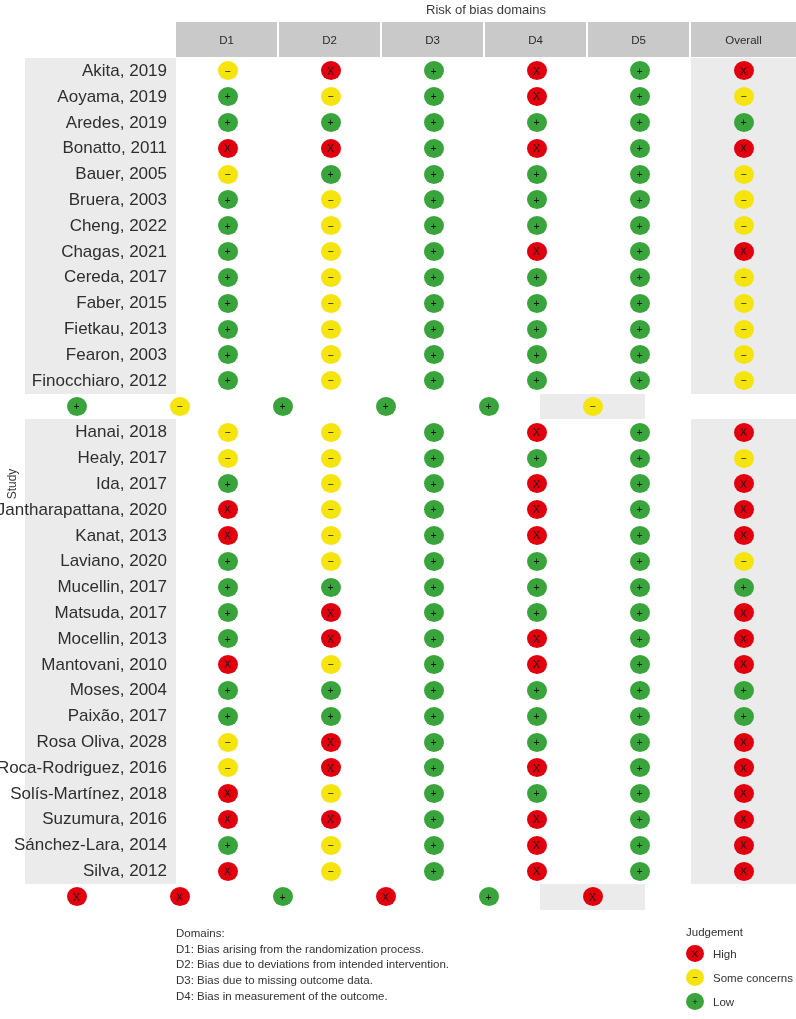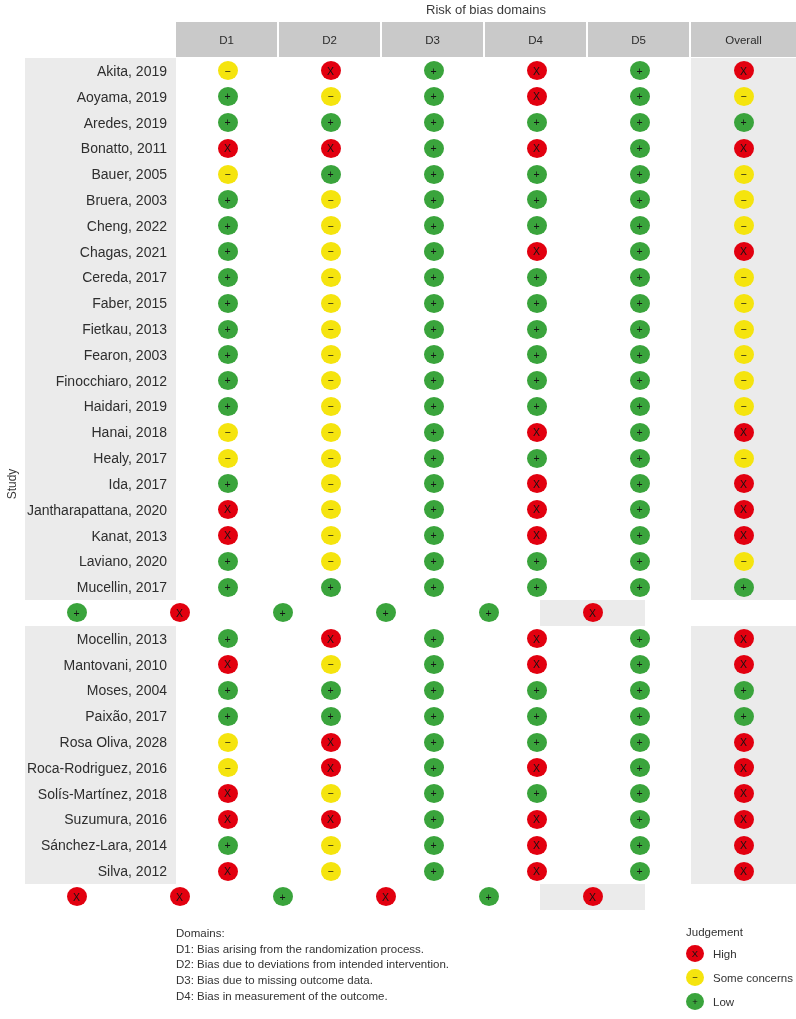--- a/index.html
+++ b/index.html
@@ -30,21 +30,21 @@
   }
   .rows {
     position:absolute; top:58px; left:0; width:796px; height:852px;
     display:flex; flex-direction:column;
   }
   .row { flex:1; display:flex; }
   .spacer { width:25px; }
   .name {
     width:151px; background:#ebebeb; box-sizing:border-box;
     display:flex; align-items:center; justify-content:flex-end;
-    padding-right:9px; font-size:14px; color:#2e2e2e; white-space:nowrap;
+    padding-right:9px; font-size:17px; color:#2e2e2e; white-space:nowrap;
   }
   .cell { display:flex; align-items:center; justify-content:center; }
   .cell.overall { background:#ebebeb; }
   .circ {
     width:20px; height:19px; border-radius:50%;
     display:flex; align-items:center; justify-content:center;
     font-size:10.5px; color:#141414; line-height:1;
   }
   .footnote {
     position:absolute; left:176px; top:926px;
@@ -352,21 +352,20 @@
         </div>
         <div class="cell" style="width: 103px;">
           <div class="circ" style="background: rgb(58, 164, 60);">+</div>
         </div>
         <div class="cell overall" style="width: 105px;">
           <div class="circ" style="background: rgb(245, 228, 14);">−</div>
         </div>
       </div>
       <div class="row">
         <div class="spacer"></div>
-        <div class="name">Haidari, 2019</div>
         <div class="cell" style="width: 103px;">
           <div class="circ" style="background: rgb(58, 164, 60);">+</div>
         </div>
         <div class="cell" style="width: 103px;">
           <div class="circ" style="background: rgb(245, 228, 14);">−</div>
         </div>
         <div class="cell" style="width: 103px;">
           <div class="circ" style="background: rgb(58, 164, 60);">+</div>
         </div>
         <div class="cell" style="width: 103px;">
@@ -528,20 +527,21 @@
         </div>
         <div class="cell" style="width: 103px;">
           <div class="circ" style="background: rgb(58, 164, 60);">+</div>
         </div>
         <div class="cell overall" style="width: 105px;">
           <div class="circ" style="background: rgb(58, 164, 60);">+</div>
         </div>
       </div>
       <div class="row">
         <div class="spacer"></div>
+        <div class="name">Matsuda, 2017</div>
         <div class="cell" style="width: 103px;">
           <div class="circ" style="background: rgb(58, 164, 60);">+</div>
         </div>
         <div class="cell" style="width: 103px;">
           <div class="circ" style="background: rgb(226, 0, 15);">X</div>
         </div>
         <div class="cell" style="width: 103px;">
           <div class="circ" style="background: rgb(58, 164, 60);">+</div>
         </div>
         <div class="cell" style="width: 103px;">

